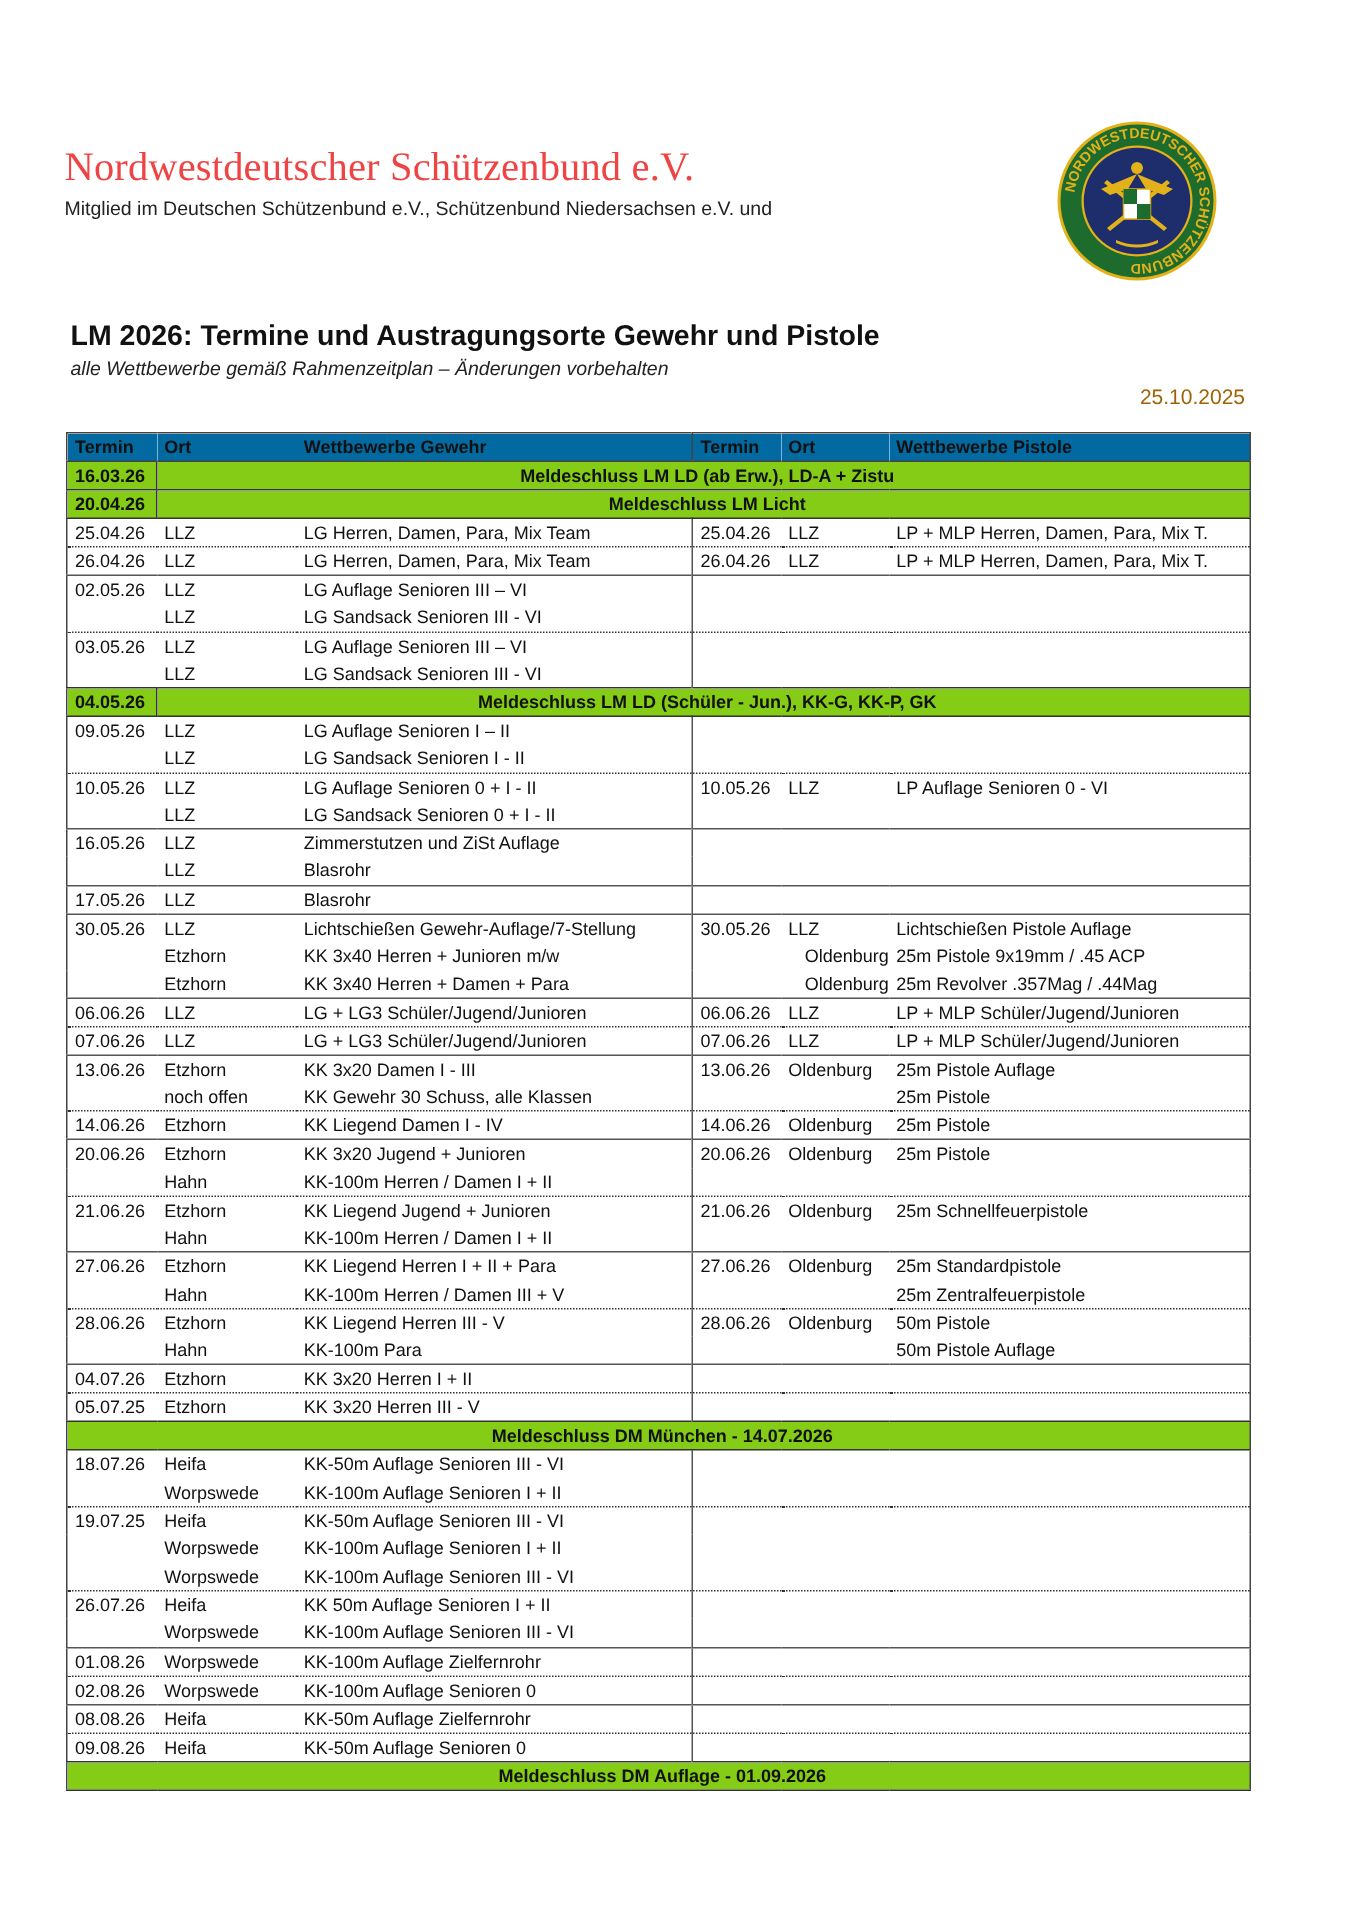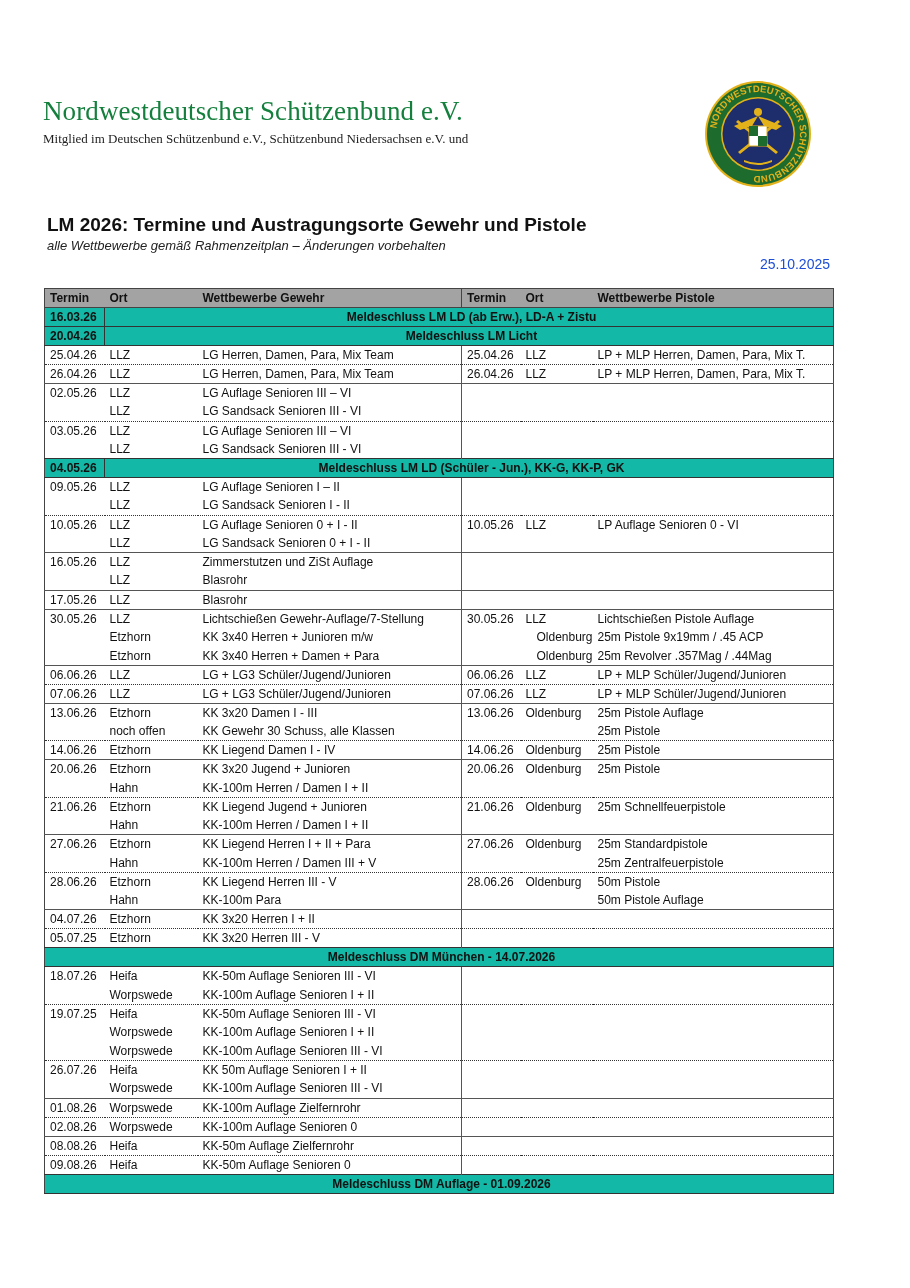--- a/index.html
+++ b/index.html
@@ -1,31 +1,31 @@
 <!DOCTYPE html>
 <html><head>
 <meta charset="utf-8">
 <style>
   html, body { margin:0; padding:0; background:#ffffff; }
   body { width:910px; height:1288px; position:relative; overflow:hidden; font-family:"Liberation Sans", sans-serif; color:#111; }
-  .org-title { position:absolute; left:43px; top:96px; font-family:"Liberation Serif", serif; font-size:27px; color:#15803d; letter-spacing:0.1px; }
-  .org-sub { position:absolute; left:43px; top:131px; font-family:Liberation Serif, serif; font-size:13px; color:#222; }
+  .org-title { position:absolute; left:43px; top:96px; font-family:"Liberation Serif", serif; font-size:27px; color:#ef4444; letter-spacing:0.1px; }
+  .org-sub { position:absolute; left:43px; top:131px; font-family:Liberation Sans, sans-serif; font-size:13px; color:#222; }
   .logo { position:absolute; left:704px; top:80px; width:108px; height:108px; }
   .doc-title { position:absolute; left:47px; top:214px; font-size:19px; font-weight:bold; color:#111; }
   .doc-sub { position:absolute; left:47px; top:238px; font-size:13px; font-style:italic; color:#222; }
-  .doc-date { position:absolute; right:80px; top:256px; font-size:14px; color:#1d4ed8; }
+  .doc-date { position:absolute; right:80px; top:256px; font-size:14px; color:#a16207; }
 
   table.sched { position:absolute; left:44px; top:288px; width:789px; border-collapse:collapse; table-layout:fixed; font-size:12px; }
   table.sched col.c1 { width:60px; } table.sched col.c2 { width:93px; } table.sched col.c3 { width:264px; }
   table.sched col.c4 { width:59px; } table.sched col.c5 { width:72px; } table.sched col.c6 { width:241px; }
   table.sched td, table.sched th { height:18.75px; padding:0 0 0 5px; white-space:nowrap; overflow:hidden; box-sizing:border-box; vertical-align:middle; line-height:18px; }
   table.sched { border:1.5px solid #444; }
-  tr.head th { background:#a3a3a3; font-weight:bold; text-align:left; border-bottom:1.5px solid #444; }
+  tr.head th { background:#0369a1; font-weight:bold; text-align:left; border-bottom:1.5px solid #444; }
   tr.head th.c-tp { border-left:1.5px solid #444; }
-  tr.deadline td { background:#14b8a6; font-weight:bold; border-top:1.5px solid #333; border-bottom:1.5px solid #333; }
+  tr.deadline td { background:#84cc16; font-weight:bold; border-top:1.5px solid #333; border-bottom:1.5px solid #333; }
   tr.deadline td.dl-date { border-right:1.5px solid #333; }
   tr.deadline td.dl-text { text-align:center; }
   td.sep-l { border-left:1.5px solid #555; }
   tr.g-solid td { border-top:1.5px solid #555; }
   tr.g-dot td { border-top:1px dotted #333; }
   td.right { text-align:right; padding-right:6px; }
 </style>
 </head>
 <body>
 

